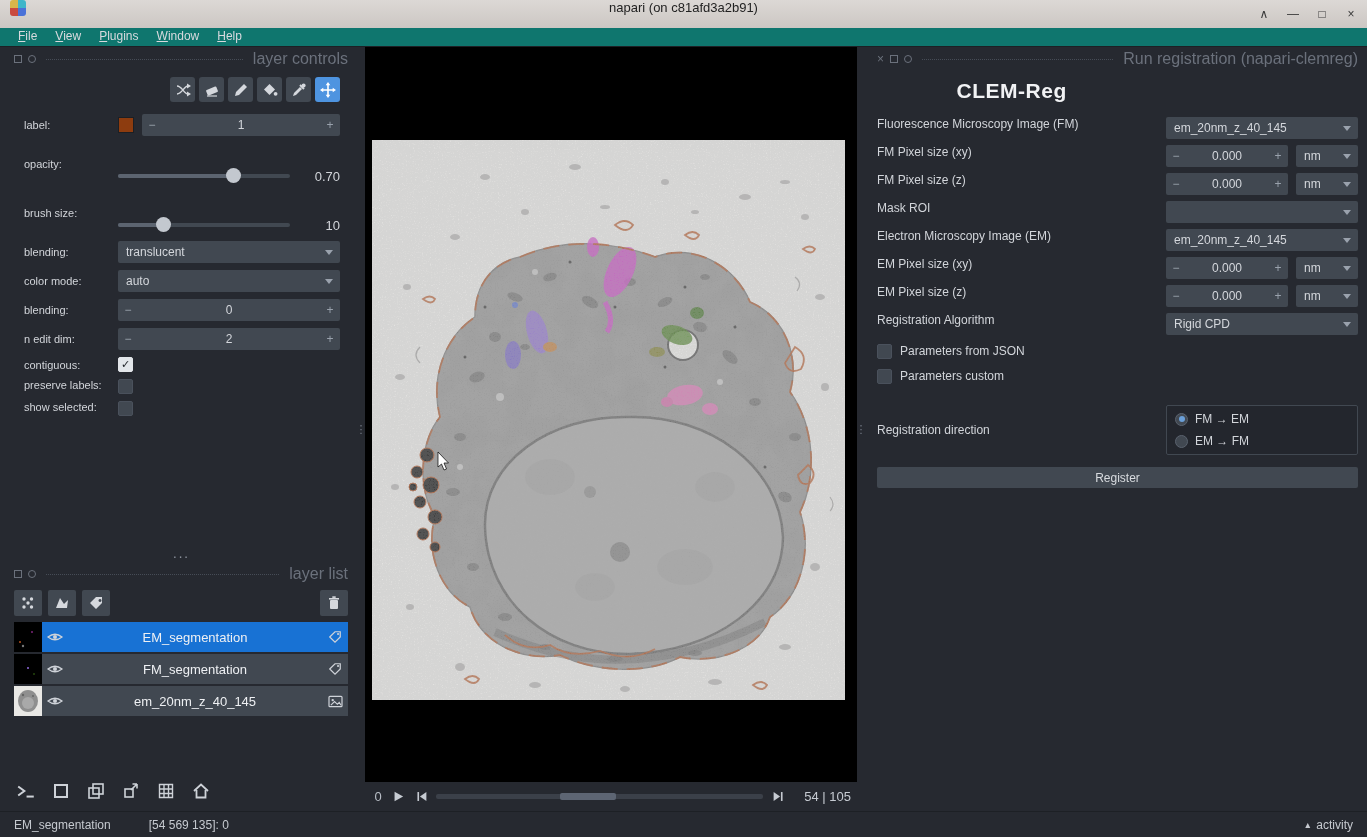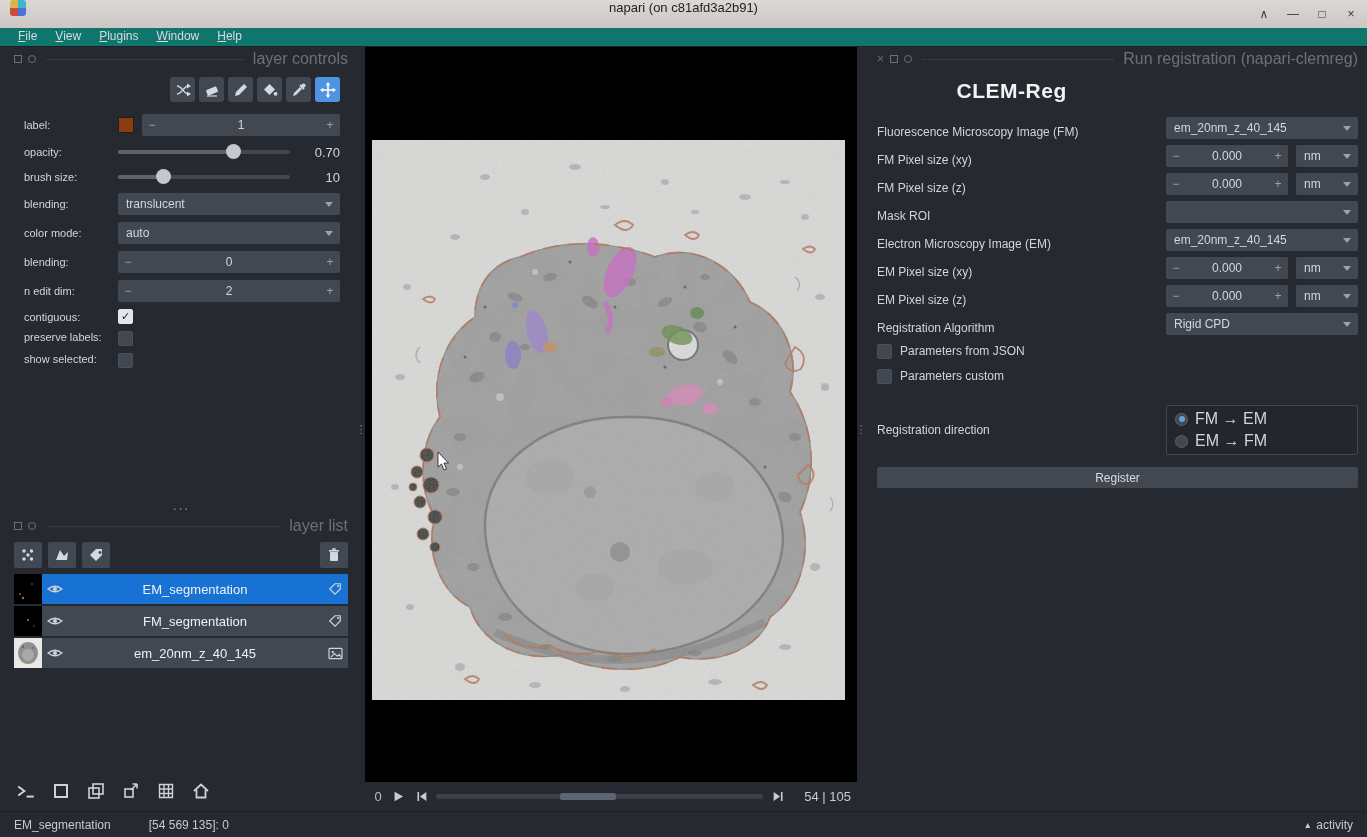--- a/index.html
+++ b/index.html
@@ -60,21 +60,21 @@
 
   .lc-grid { display:grid; grid-template-columns:94px 1fr; row-gap:7px; align-items:center;
     padding:0 8px 0 10px; }
   .lc-label { color:#d2d5da; font-size:11px; }
   .lc-label.top { align-self:start; line-height:1.25; }
   .cb-cell { align-self:start; }
   .label-row { display:flex; align-items:center; gap:8px; }
   .color-swatch { width:16px; height:16px; background:#8d3c0f; border:1px solid #1c1f24; flex:none; }
   .label-row .spin { flex:1; }
 
-  .slider-row { display:flex; align-items:center; }
+  .slider-row { display:flex; align-items:center;margin-top:24px; }
   .slider { position:relative; flex:1; height:18px; margin-right:8px; }
   .slider .track { position:absolute; left:0; right:0; top:7px; height:4px; background:#414851; border-radius:2px; }
   .slider .fill { position:absolute; left:0; top:7px; height:4px; background:#5c6470; border-radius:2px; }
   .slider .handle { position:absolute; top:1px; width:15px; height:15px; border-radius:50%;
     background:#c3c8cf; margin-left:-7px; }
   .slider-value { width:42px; text-align:right; color:#d2d5da; font-size:13px; }
 
   .panel-resize-handle { margin-top:136px; text-align:center; color:#8a909a; font-size:14px;
     line-height:8px; height:10px; letter-spacing:1px; flex:none; }
 
@@ -103,32 +103,32 @@
     color:#b9bec6; font-size:13px; background:#262930; }
   .dim-index { width:10px; text-align:center; }
   .dim-btn { width:16px; height:16px; display:flex; align-items:center; justify-content:center; color:#c6cbd2; }
   .dim-track { flex:1; height:5px; background:#3b4049; border-radius:2px; position:relative; }
   .dim-handle { position:absolute; left:38%; top:-1px; width:56px; height:7px; background:#5d6573; border-radius:2px; }
   .frame-label { width:58px; text-align:right; color:#c6cbd2; }
 
   
   .plugin-heading { font-size:21px; font-weight:bold; color:#f1f2f4; width:56%; text-align:center;
     margin:10px 0 14px 0; letter-spacing:0.5px; }
-  .prow { display:flex; align-items:flex-end; margin-bottom:6px; min-height:22px;gap:20px; }
+  .prow { display:flex; align-items:flex-start; margin-bottom:6px; min-height:22px;gap:20px; }
   .plabel { flex:1; color:#d2d5da; font-size:12px; }
   .pctrl { width:192px; flex:none; }
   .ctrl-group { width:192px; flex:none; display:flex; gap:8px; }
   .spin.small { width:122px; }
   .dropdown.unit { width:62px; }
   .cb-row { display:flex; align-items:center; gap:8px; margin-bottom:5px; height:20px; }
   .cb-label { color:#d2d5da; font-size:12px; }
   .dir-row { margin-top:14px; display:flex; align-items:center; }
   .dir-box { width:192px; flex:none; border:1px solid #414851; background:#23262d; border-radius:2px;
     padding:4px 8px; display:flex; flex-direction:column; gap:4px; }
-  .dir-opt { display:flex; align-items:center; gap:7px; height:18px; color:#d2d5da; font-size:16px; }
+  .dir-opt { display:flex; align-items:center; gap:7px; height:18px; color:#d2d5da; font-size:12px; }
   .register-btn { margin-top:12px; height:21px; background:#414851; border-radius:2px; color:#d8dbdf;
     font-size:12px; display:flex; align-items:center; justify-content:center; }
 
   
   .statusbar { height:26px; flex:none; background:#262930; border-top:1px solid #1d2025;
     display:flex; align-items:center; padding:0 14px; color:#c6cad0; font-size:12px; }
   .status-coords { margin-left:38px; }
   .status-activity { margin-left:auto; display:flex; align-items:center; gap:6px; font-size:12px; }
   .status-activity .caret { font-size:10px; }
 </style>

